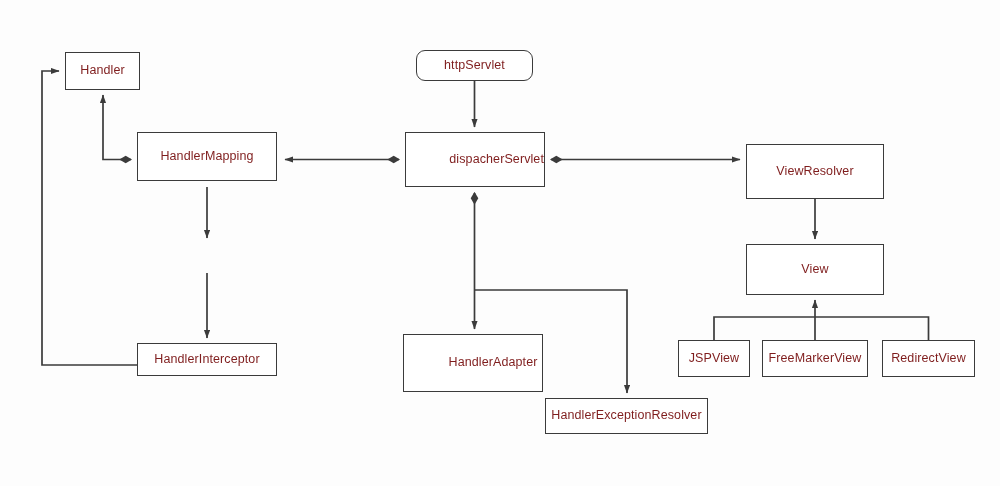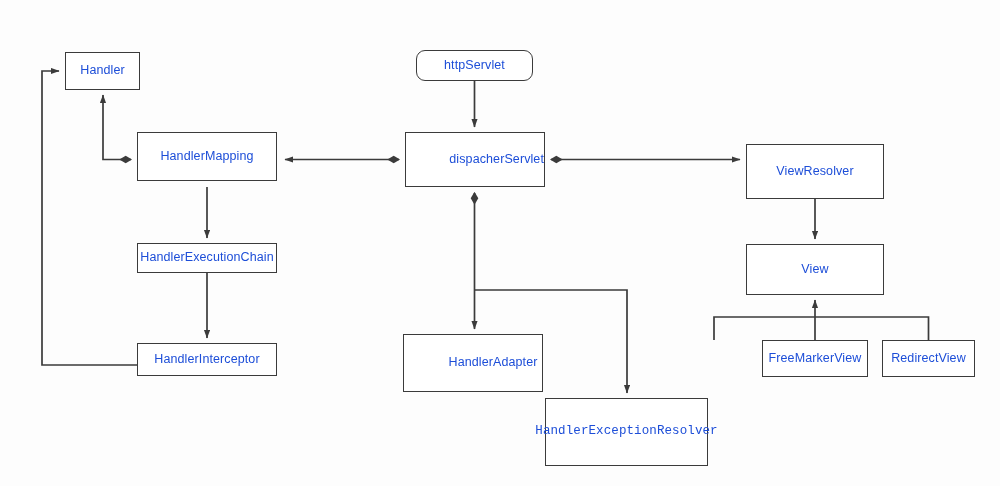--- a/index.html
+++ b/index.html
@@ -26,21 +26,21 @@
     height: 486px;
   }
   .node {
     position: absolute;
     box-sizing: border-box;
     background: #ffffff;
     border: 1.6px solid #3b3b3b;
     display: flex;
     align-items: center;
     justify-content: center;
-    color: #1d4ed8;
+    color: #7f1d1d;
     font-size: 12.5px;
     line-height: 1.1;
     letter-spacing: 0.1px;
     white-space: nowrap;
     z-index: 2;
   }
 </style>
 </head>
 <body>
 
@@ -85,52 +85,52 @@
   </svg>
 
   <div class="node" style="left:65px; top:52px; width:75px; height:38px;">
     <span>Handler</span>
   </div>
 
   <div class="node" style="left:137px; top:132px; width:140px; height:49px;">
     <span>HandlerMapping</span>
   </div>
 
-  <div class="node" style="left:137px; top:243px; width:140px; height:30px;">
-    <span>HandlerExecutionChain</span>
-  </div>
 
   <div class="node" style="left:137px; top:343px; width:140px; height:33px;">
     <span>HandlerInterceptor</span>
   </div>
 
   <div class="node" style="left:416px; top:50px; width:117px; height:31px;border-radius:9px;">
     <span>httpServlet</span>
   </div>
 
   <div class="node" style="left:405px; top:132px; width:140px; height:55px;justify-content:flex-end;">
     <span>dispacherServlet</span>
   </div>
 
   <div class="node" style="left:403px; top:334px; width:140px; height:58px;padding-left:40px;">
     <span>HandlerAdapter</span>
   </div>
 
-  <div class="node" style="left:545px; top:398px; width:163px; height:68px;font-family:Liberation Mono, monospace;">
+  <div class="node" style="left:545px; top:398px; width:163px; height:36px;">
     <span>HandlerExceptionResolver</span>
   </div>
 
   <div class="node" style="left:746px; top:132px; width:138px; height:55px;margin-top:12px;">
     <span>ViewResolver</span>
   </div>
 
   <div class="node" style="left:746px; top:244px; width:138px; height:51px;">
     <span>View</span>
   </div>
 
+  <div class="node" style="left:678px; top:340px; width:72px; height:37px;">
+    <span>JSPView</span>
+  </div>
 
   <div class="node" style="left:762px; top:340px; width:106px; height:37px;">
     <span>FreeMarkerView</span>
   </div>
 
   <div class="node" style="left:882px; top:340px; width:93px; height:37px;">
     <span>RedirectView</span>
   </div>
 
 </div>

